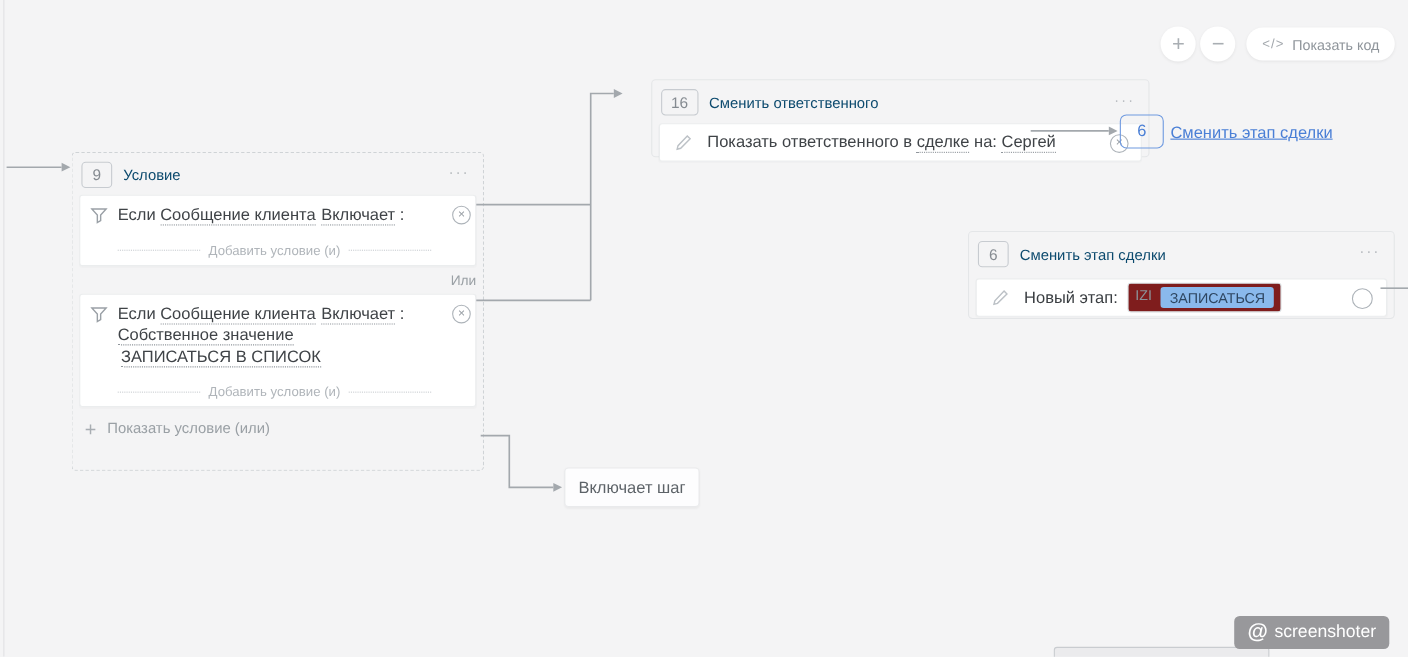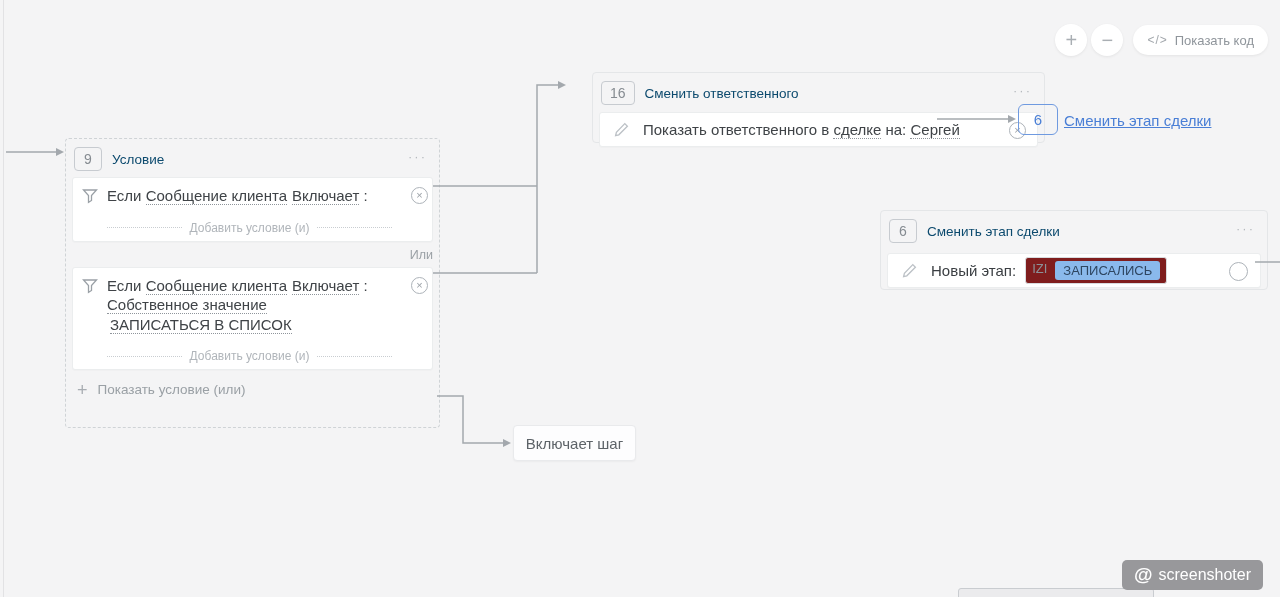--- a/index.html
+++ b/index.html
@@ -230,21 +230,21 @@
     </div>
     <div class="card action-card" style="margin-top:6px; padding-right:34px;">
       <span class="pencil-ic">
         <svg width="15" height="15" viewBox="0 0 15 15">
             <path d="M10.8 1.6 l2.6 2.6 -8.6 8.6 -3.2 0.8 0.8 -3.2 z" fill="none" stroke="#bcc1c6" stroke-width="1.3"></path>
           </svg>
       </span>
       <span class="action-text" style="font-weight:400; color:#3a3e42;">Новый этап:</span>
       <span class="stage-select">
         <span class="stage-pipeline">IZI</span>
-        <span class="stage-badge" style="background: rgb(138, 185, 236); color: rgb(46, 70, 97);">ЗАПИСАЛИСЬ</span>
+        <span class="stage-badge" style="background: rgb(138, 185, 236); color: rgb(46, 70, 97);">ЗАПИСАТЬСЯ</span>
       </span>
       <span class="port port-o big" style="right:12px; top:8px;"></span>
     </div>
   </div>
 
   <div class="next-step">Включает шаг</div>
 
   <div class="partial-node"></div>
 
   <div class="watermark">

